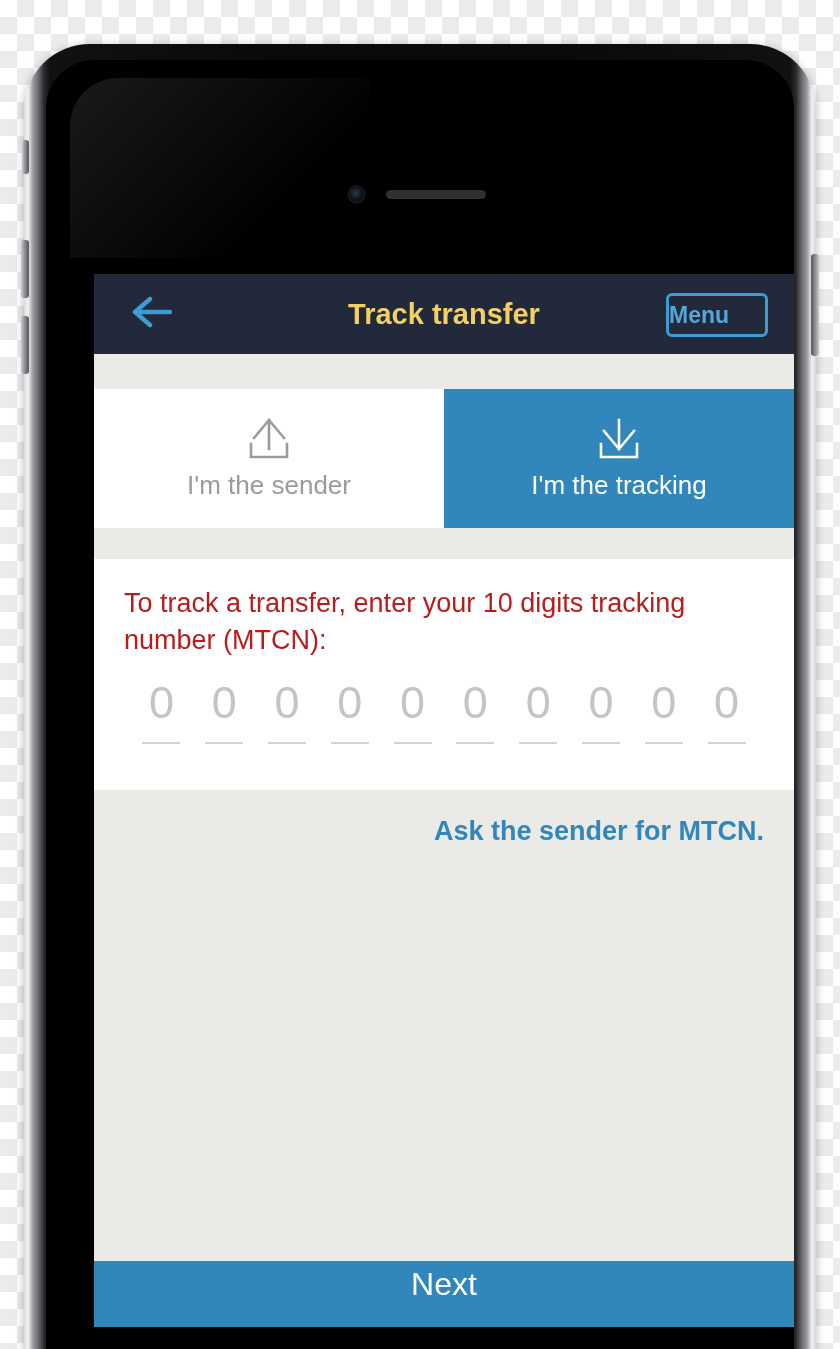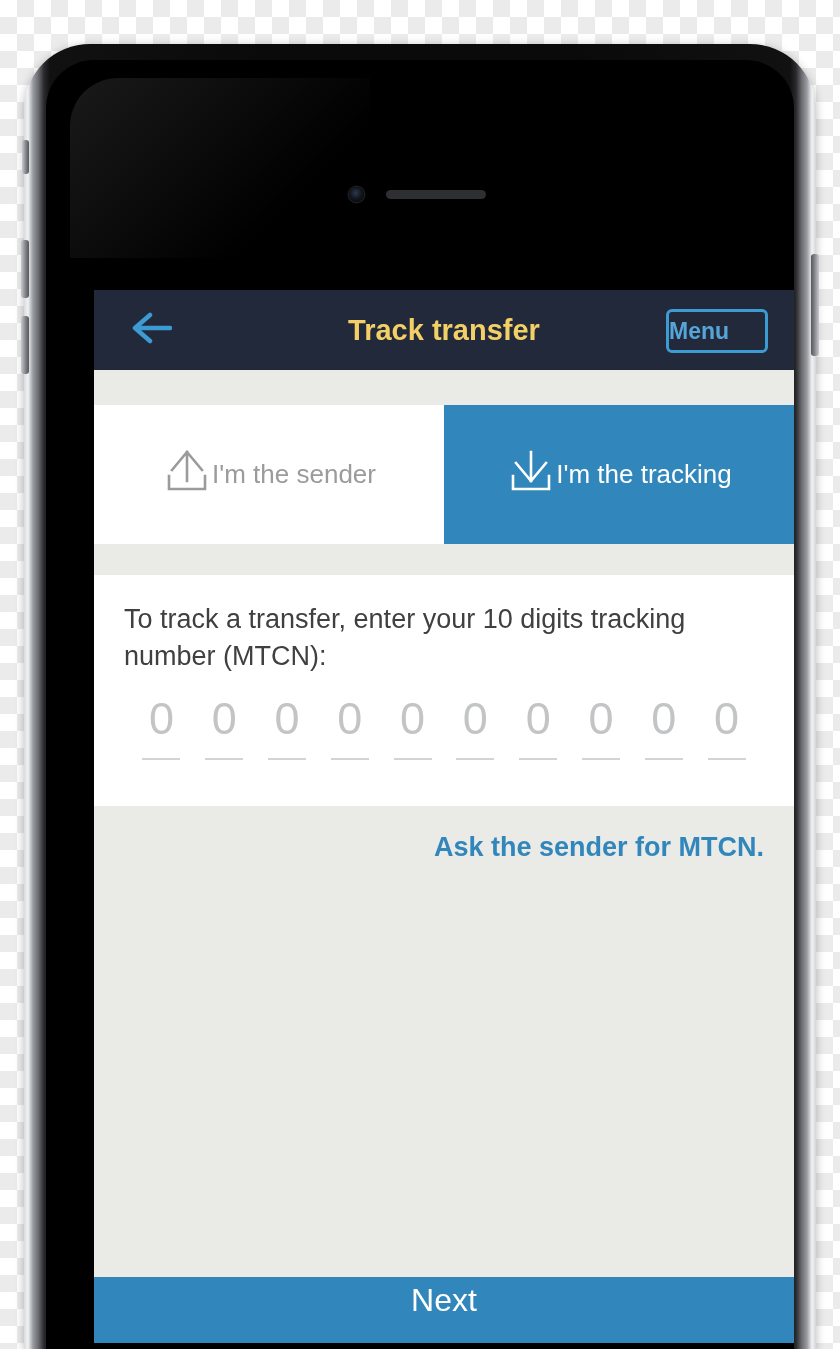--- a/index.html
+++ b/index.html
@@ -89,21 +89,21 @@
     height: 15px;
     border-radius: 50%;
     background: radial-gradient(circle at 45% 40%, #2b3a4d 0%, #12181f 45%, #0b0d10 70%);
     box-shadow: 0 0 0 1.5px #1c1d20;
   }
 
   
   #screen {
     position: absolute;
     left: 70px;
-    top: 246px;
+    top: 230px;
     width: 700px;
     height: 1053px;
     background: #eaeae6;
     overflow: hidden;
   }
 
   
   #app-header {
     position: relative;
     height: 80px;
@@ -153,38 +153,39 @@
   #gap-mid { height: 31px; }
 
   
   #role-tabs {
     display: flex;
     height: 139px;
   }
   .role-tab {
     flex: 1;
     display: flex;
+    flex-direction: column;
     align-items: center;
     justify-content: center;
     cursor: pointer;
   }
   .role-tab.inactive { background: #ffffff; color: #9b9b9b; }
   .role-tab.active   { background: #3187bb; color: #ffffff; }
   .tab-icon { height: 46px; display:flex; align-items:center; justify-content:center; margin-bottom: 8px; }
   .tab-label { font-size: 26px; }
 
   
   #mtcn-card {
     background: #ffffff;
     padding: 26px 30px 0 30px;
     height: 231px;
     box-sizing: border-box;
   }
   #mtcn-instruction {
-    color: #404040;
+    color: #b91c1c;
     font-size: 27px;
     line-height: 1.36;
     margin: 0;
   }
   #mtcn-inputs {
     display: flex;
     margin-top: 22px;
     padding: 0 6px;
   }
   .digit-cell {

